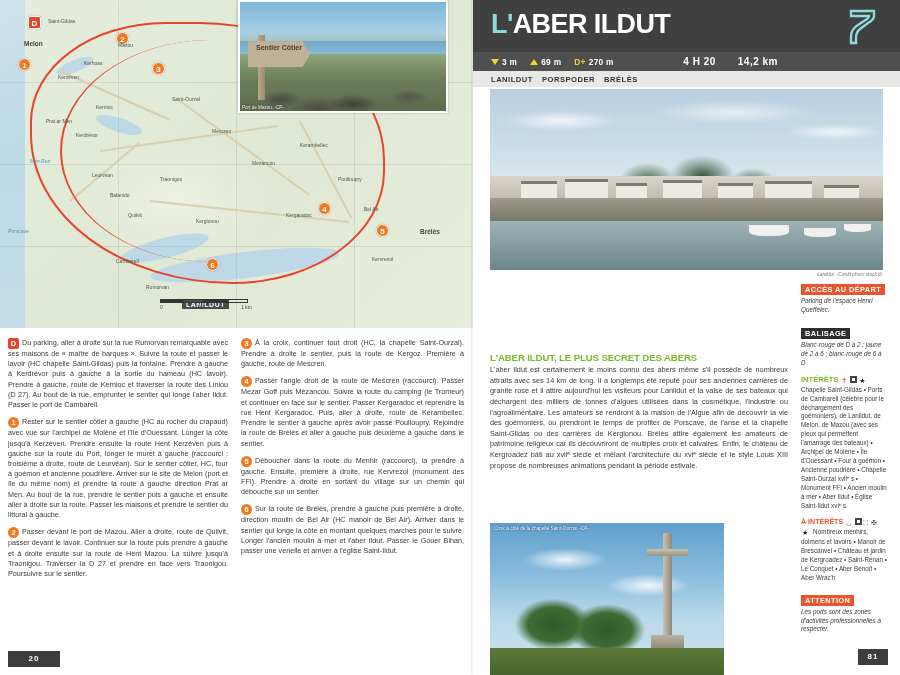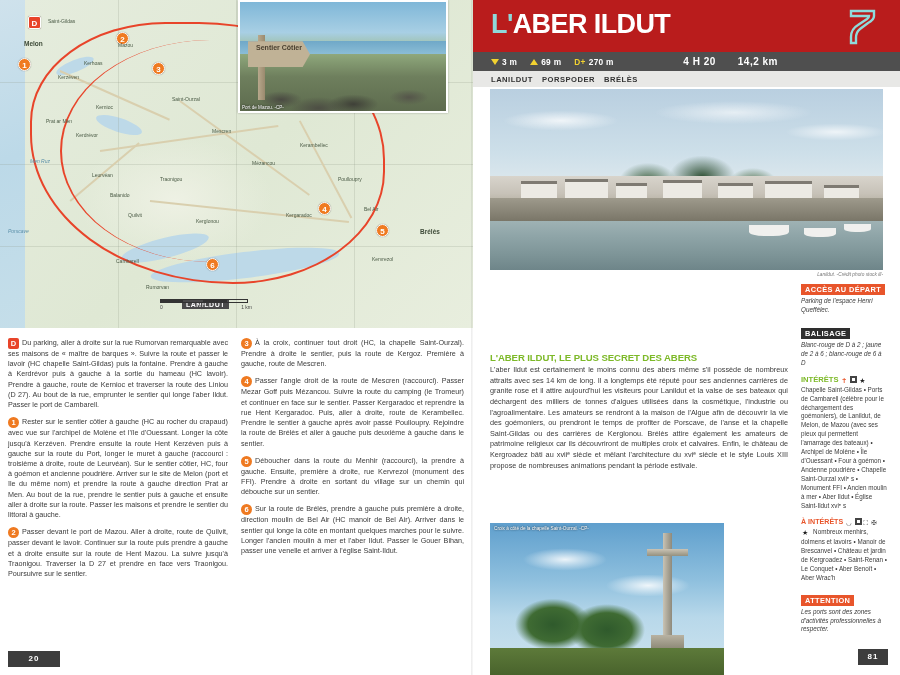--- a/index.html
+++ b/index.html
@@ -108,21 +108,21 @@
     position:absolute; left:8px; bottom:8px; width:52px; height:16px;
     background:#3d3d3d; color:#fff; font-size:8px; font-weight:bold;
     text-align:center; line-height:16px; letter-spacing:1px;
   }
 
   
   .right-page { position:absolute; left:473px; top:0; width:427px; height:675px; background:#fff; }
 
   .hero-header {
     position:absolute; left:0; top:0; width:427px; height:56px;
-    background:#b91c1c;
+    background:#404040;
   }
   .hero-title {
     position:absolute; left:18px; top:9px;
     font-size:27px; font-weight:bold; color:#ffffff; letter-spacing:-.6px;
     font-family:"Liberation Sans", sans-serif;
   }
   .hero-title .apos { color:#8fd9da; }
   .hero-number {
     position:absolute; right:22px; top:8px; width:30px; height:36px;
   }

